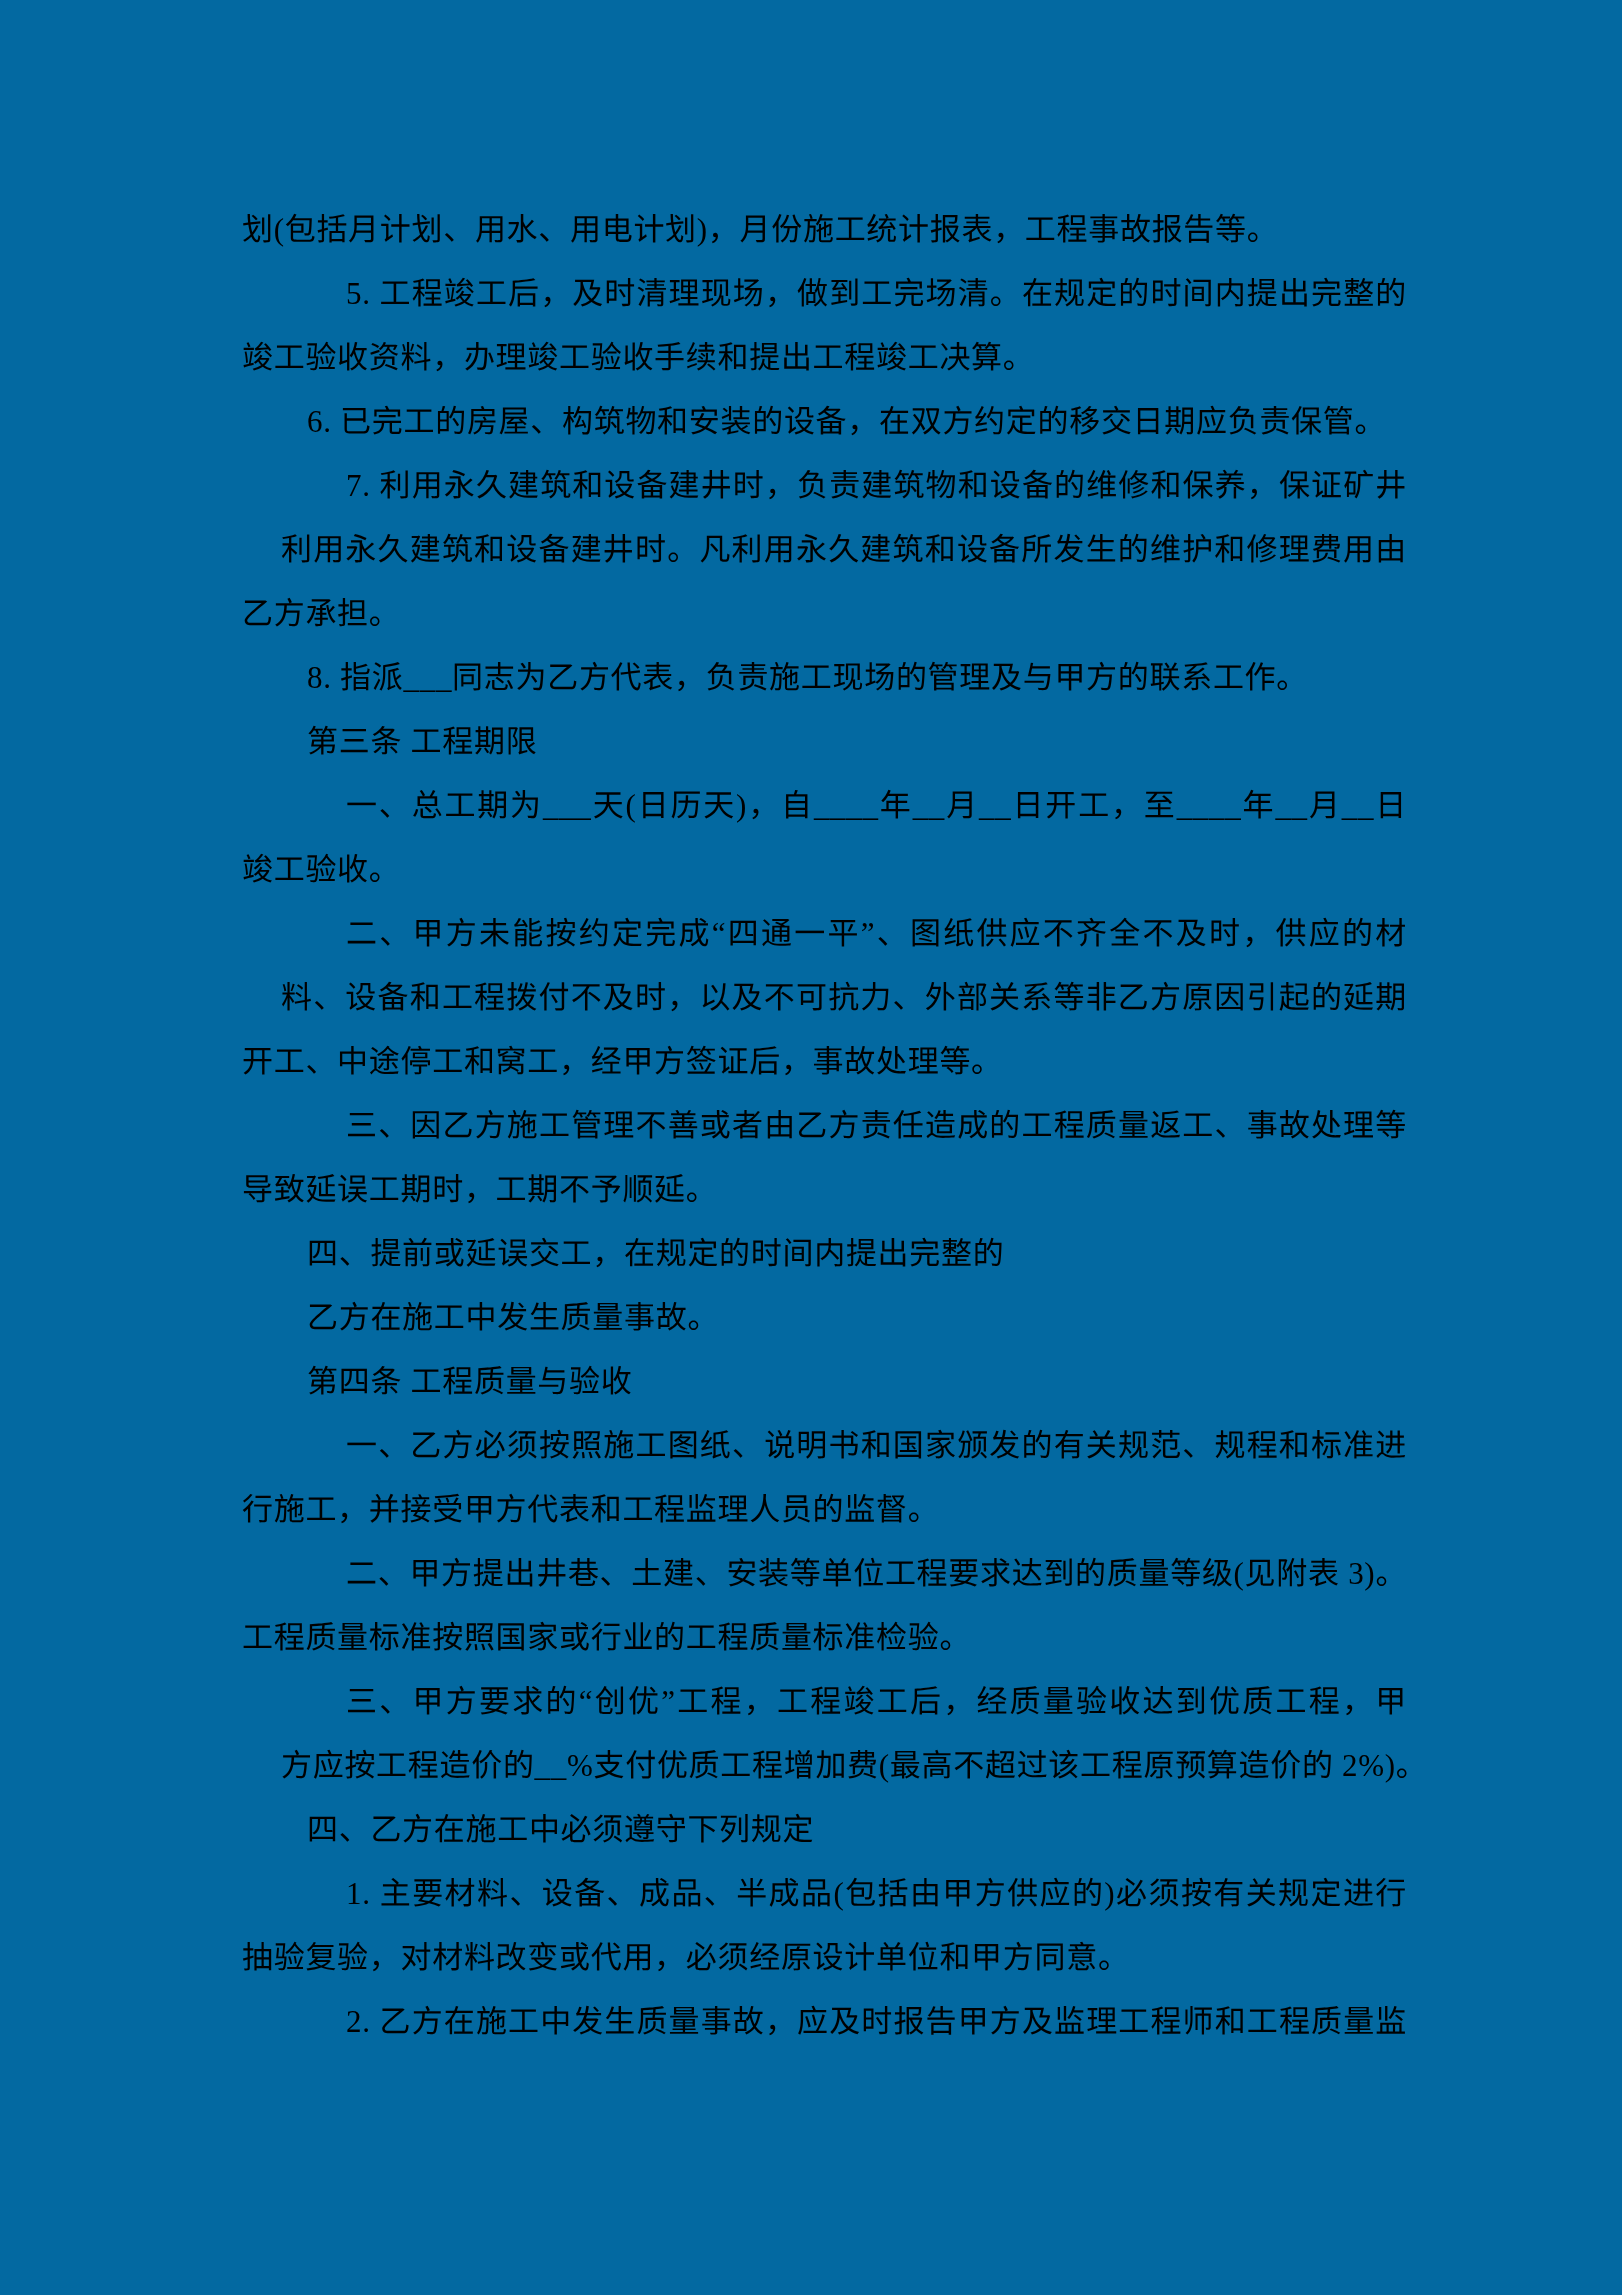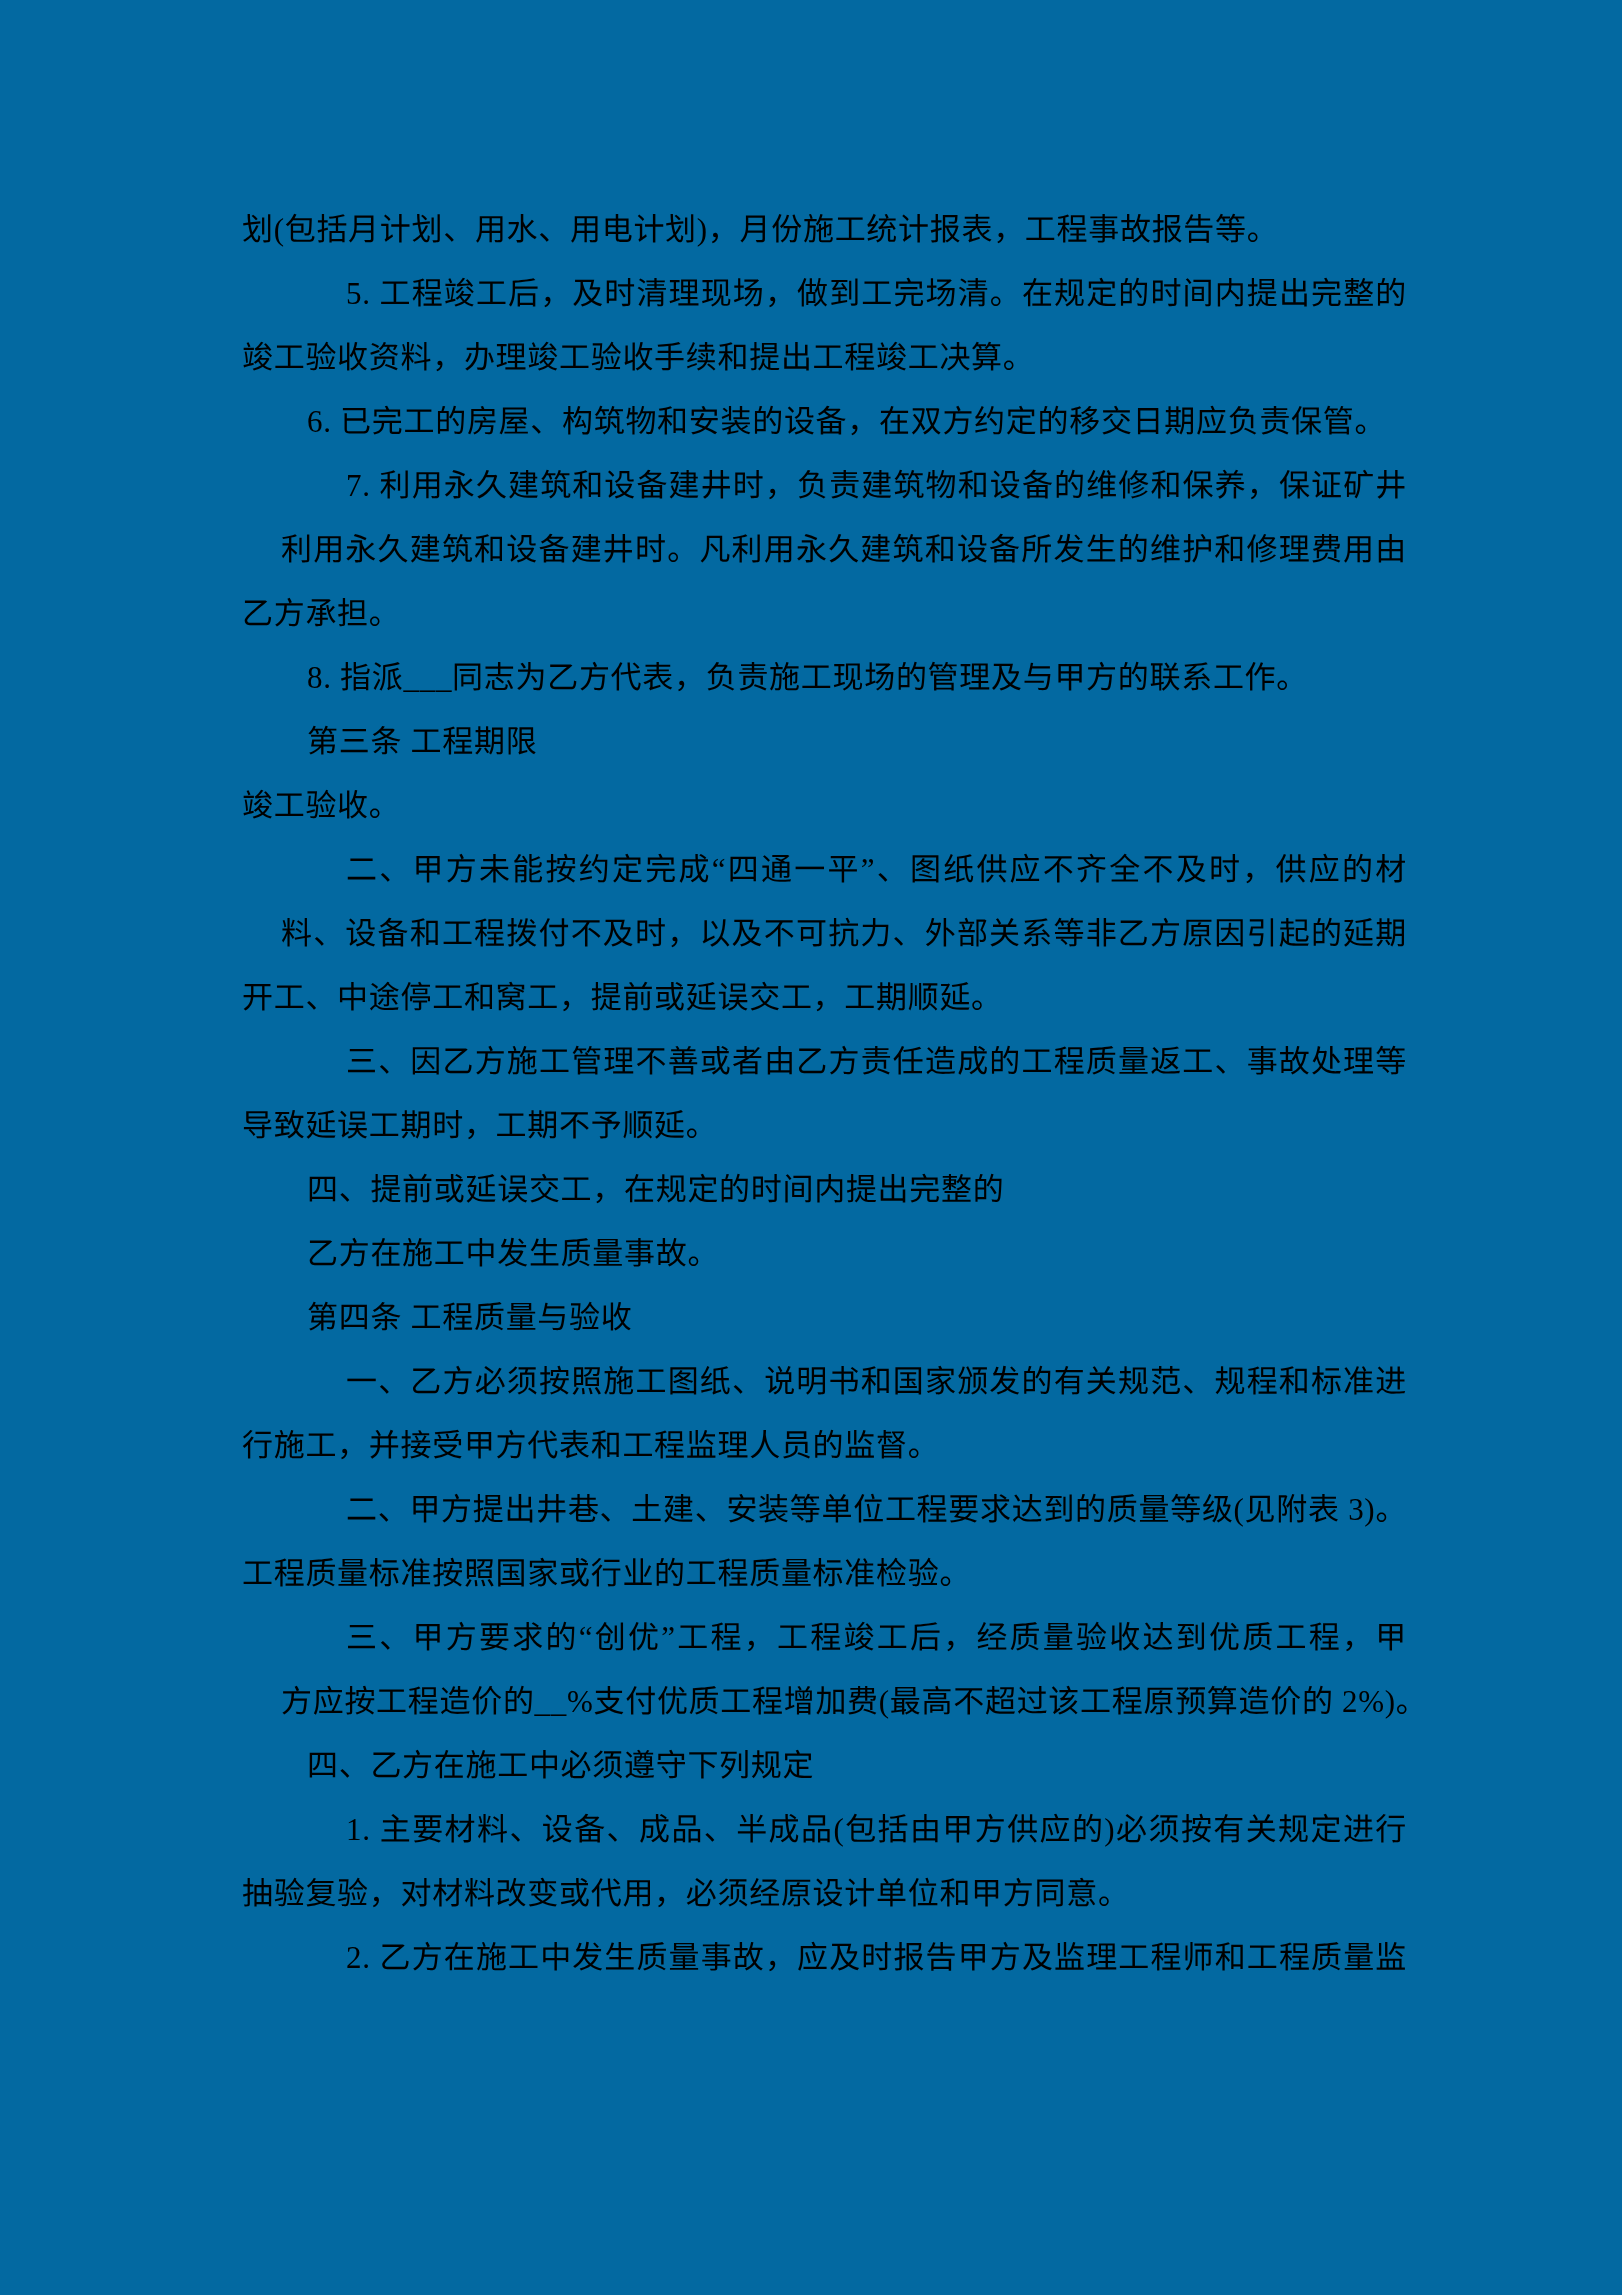--- a/index.html
+++ b/index.html
@@ -52,24 +52,25 @@
   <div class="text-block" style="color: rgb(0, 0, 0);">
     <div class="line">划(包括月计划、用水、用电计划)，月份施工统计报表，工程事故报告等。</div>
     <div class="line ind full">5. 工程竣工后，及时清理现场，做到工完场清。在规定的时间内提出完整的</div>
     <div class="line">竣工验收资料，办理竣工验收手续和提出工程竣工决算。</div>
     <div class="line ind">6. 已完工的房屋、构筑物和安装的设备，在双方约定的移交日期应负责保管。</div>
     <div class="line ind full">7. 利用永久建筑和设备建井时，负责建筑物和设备的维修和保养，保证矿井</div>
     <div class="line full">利用永久建筑和设备建井时。凡利用永久建筑和设备所发生的维护和修理费用由</div>
     <div class="line">乙方承担。</div>
     <div class="line ind">8. 指派___同志为乙方代表，负责施工现场的管理及与甲方的联系工作。</div>
     <div class="line ind">第三条 工程期限</div>
+    <div class="line ind full">一、总工期为___天(日历天)，自____年__月__日开工，至____年__月__日</div>
     <div class="line">竣工验收。</div>
     <div class="line ind full">二、甲方未能按约定完成“四通一平”、图纸供应不齐全不及时，供应的材</div>
     <div class="line full">料、设备和工程拨付不及时，以及不可抗力、外部关系等非乙方原因引起的延期</div>
-    <div class="line">开工、中途停工和窝工，提前或延误交工，工期顺延。</div>
+    <div class="line">开工、中途停工和窝工，经甲方签证后，事故处理等。</div>
     <div class="line ind full">三、因乙方施工管理不善或者由乙方责任造成的工程质量返工、事故处理等</div>
     <div class="line">导致延误工期时，工期不予顺延。</div>
     <div class="line ind">四、提前或延误交工，在规定的时间内提出完整的</div>
     <div class="line ind">乙方在施工中发生质量事故。</div>
     <div class="line ind">第四条 工程质量与验收</div>
     <div class="line ind full">一、乙方必须按照施工图纸、说明书和国家颁发的有关规范、规程和标准进</div>
     <div class="line">行施工，并接受甲方代表和工程监理人员的监督。</div>
     <div class="line ind full">二、甲方提出井巷、土建、安装等单位工程要求达到的质量等级(见附表 3)。</div>
     <div class="line">工程质量标准按照国家或行业的工程质量标准检验。</div>
     <div class="line ind full">三、甲方要求的“创优”工程，工程竣工后，经质量验收达到优质工程，甲</div>

